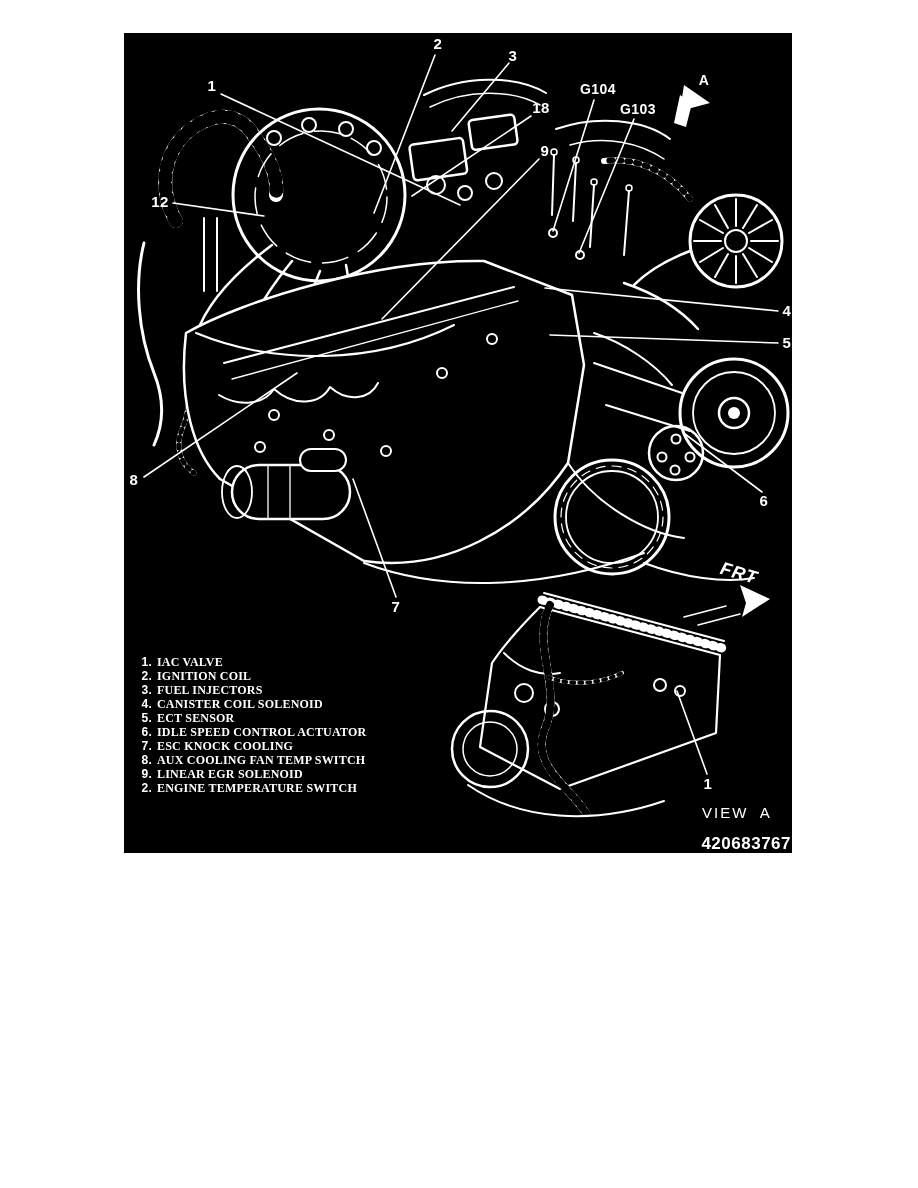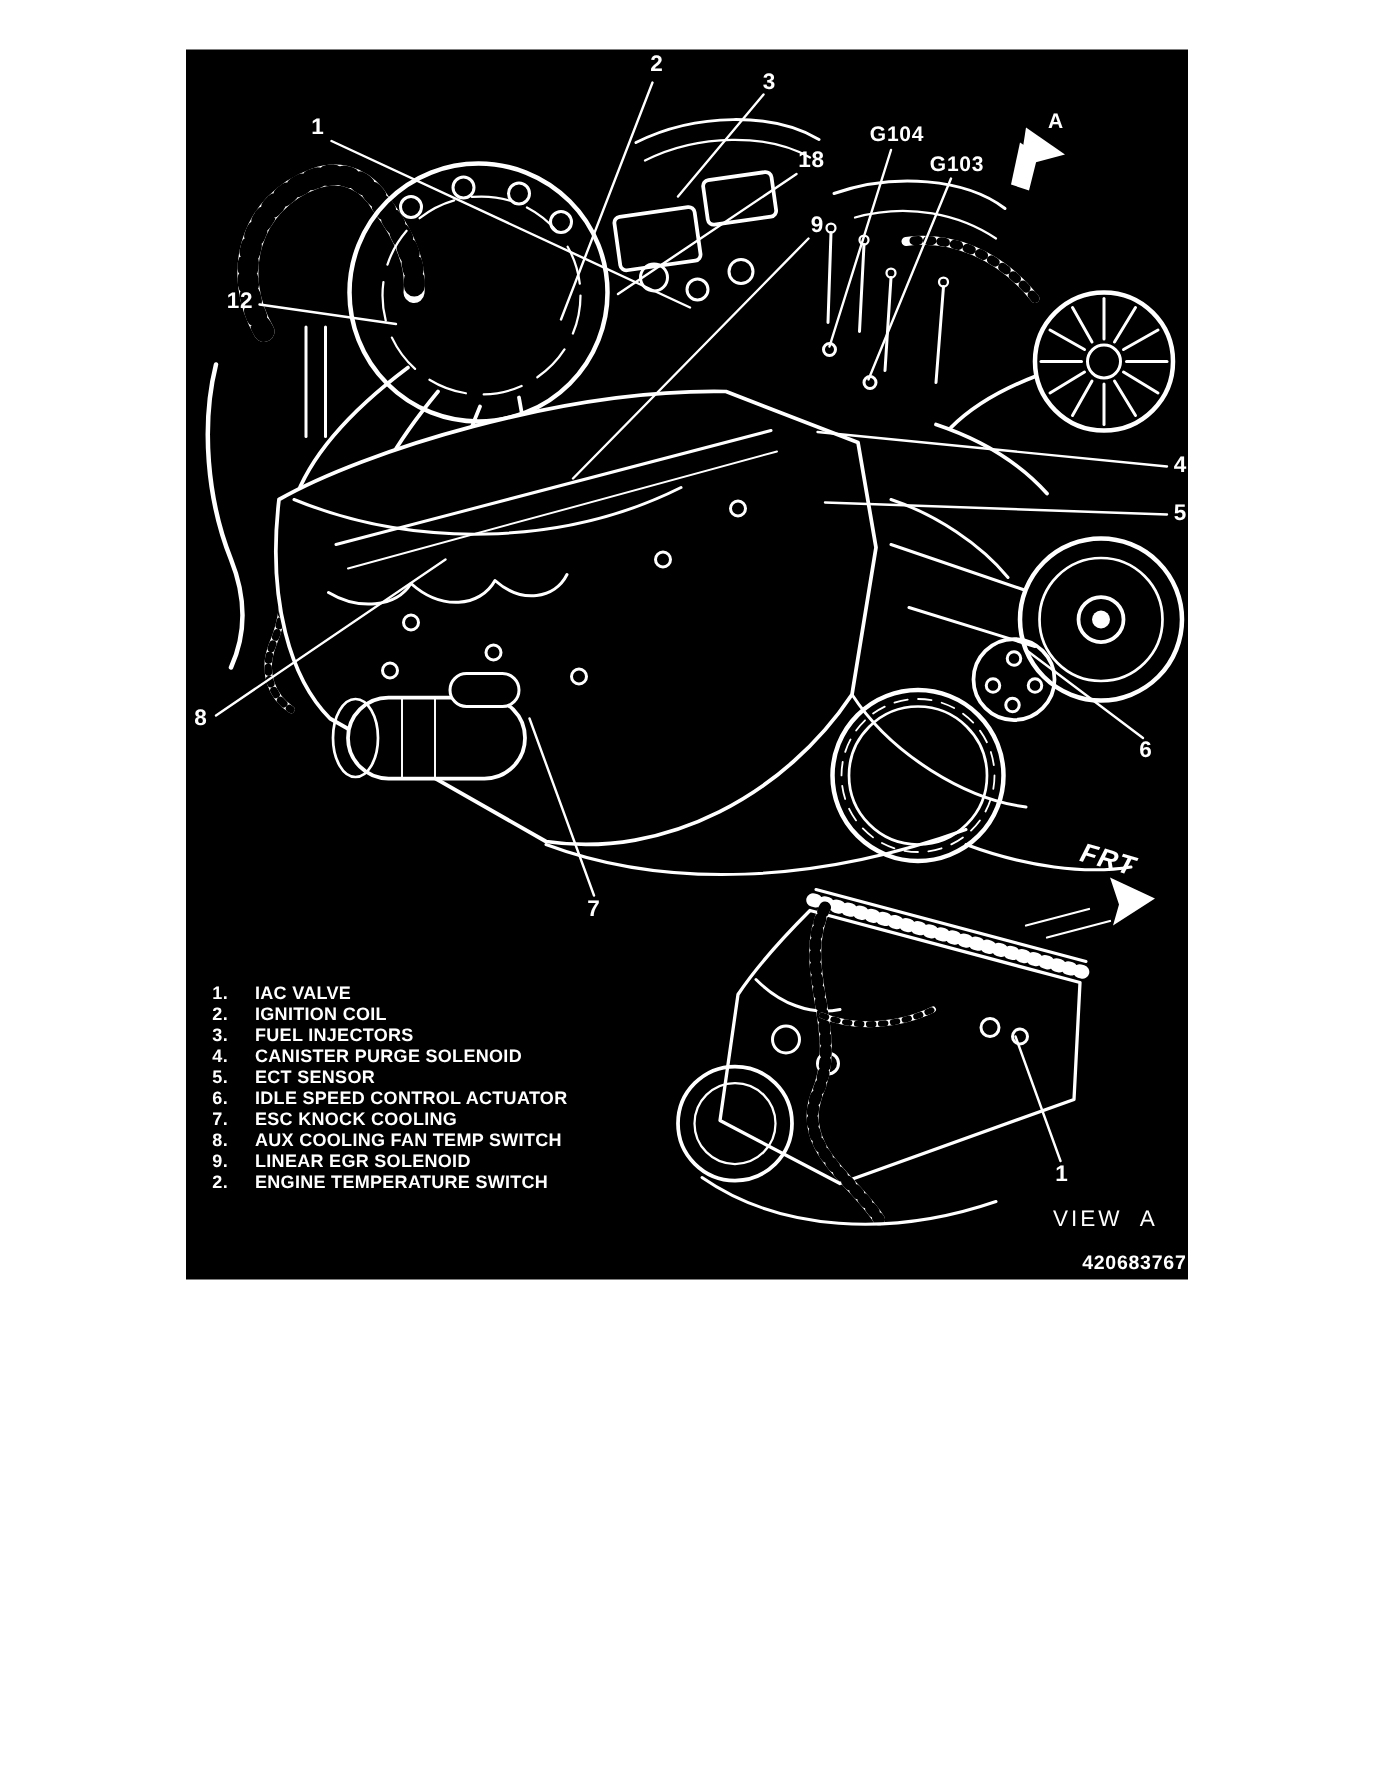--- a/index.html
+++ b/index.html
@@ -21,32 +21,32 @@
   .frt{
     position:absolute;left:596px;top:530px;color:#fff;font-weight:bold;
     font-size:18px;font-style:italic;transform:rotate(16deg);letter-spacing:1px;
   }
   .viewa{
     position:absolute;left:578px;top:771px;color:#fff;font-weight:normal;
     font-size:15px;letter-spacing:2px;white-space:pre;
   }
   .fignum{
     position:absolute;right:-1px;top:801px;width:120px;text-align:right;
-    color:#fff;font-weight:bold;font-size:13px;letter-spacing:0.5px;
+    color:#fff;font-weight:bold;font-size:17px;letter-spacing:0.5px;
     padding-right:2px;
   }
   .legend{
     position:absolute;left:2px;top:622px;color:#fff;font-weight:bold;
   }
   .legend-row{display:flex;height:14px;align-items:center;}
   .legend-num{
     width:26px;text-align:right;font-size:12px;letter-spacing:0.2px;flex:none;
   }
   .legend-label{
-    margin-left:18px;font-size:12px;letter-spacing:0.2px;white-space:nowrap;
+    margin-left:5px;font-size:12px;letter-spacing:0.2px;white-space:nowrap;font-family:Liberation Serif, serif;
   }
 </style>
 </head>
 <body>
 
 <div class="panel">
 
   <svg width="668" height="820" viewBox="0 0 668 820" stroke="#ffffff" fill="none" stroke-linecap="round" stroke-linejoin="round">
 
     <g>
@@ -232,21 +232,21 @@
     <div class="legend-row">
       <span class="legend-num">2.</span>
       <span class="legend-label">IGNITION COIL</span>
     </div>
     <div class="legend-row">
       <span class="legend-num">3.</span>
       <span class="legend-label">FUEL INJECTORS</span>
     </div>
     <div class="legend-row">
       <span class="legend-num">4.</span>
-      <span class="legend-label">CANISTER PURGE SOLENOID</span>
+      <span class="legend-label">CANISTER COIL SOLENOID</span>
     </div>
     <div class="legend-row">
       <span class="legend-num">5.</span>
       <span class="legend-label">ECT SENSOR</span>
     </div>
     <div class="legend-row">
       <span class="legend-num">6.</span>
       <span class="legend-label">IDLE SPEED CONTROL ACTUATOR</span>
     </div>
     <div class="legend-row">

